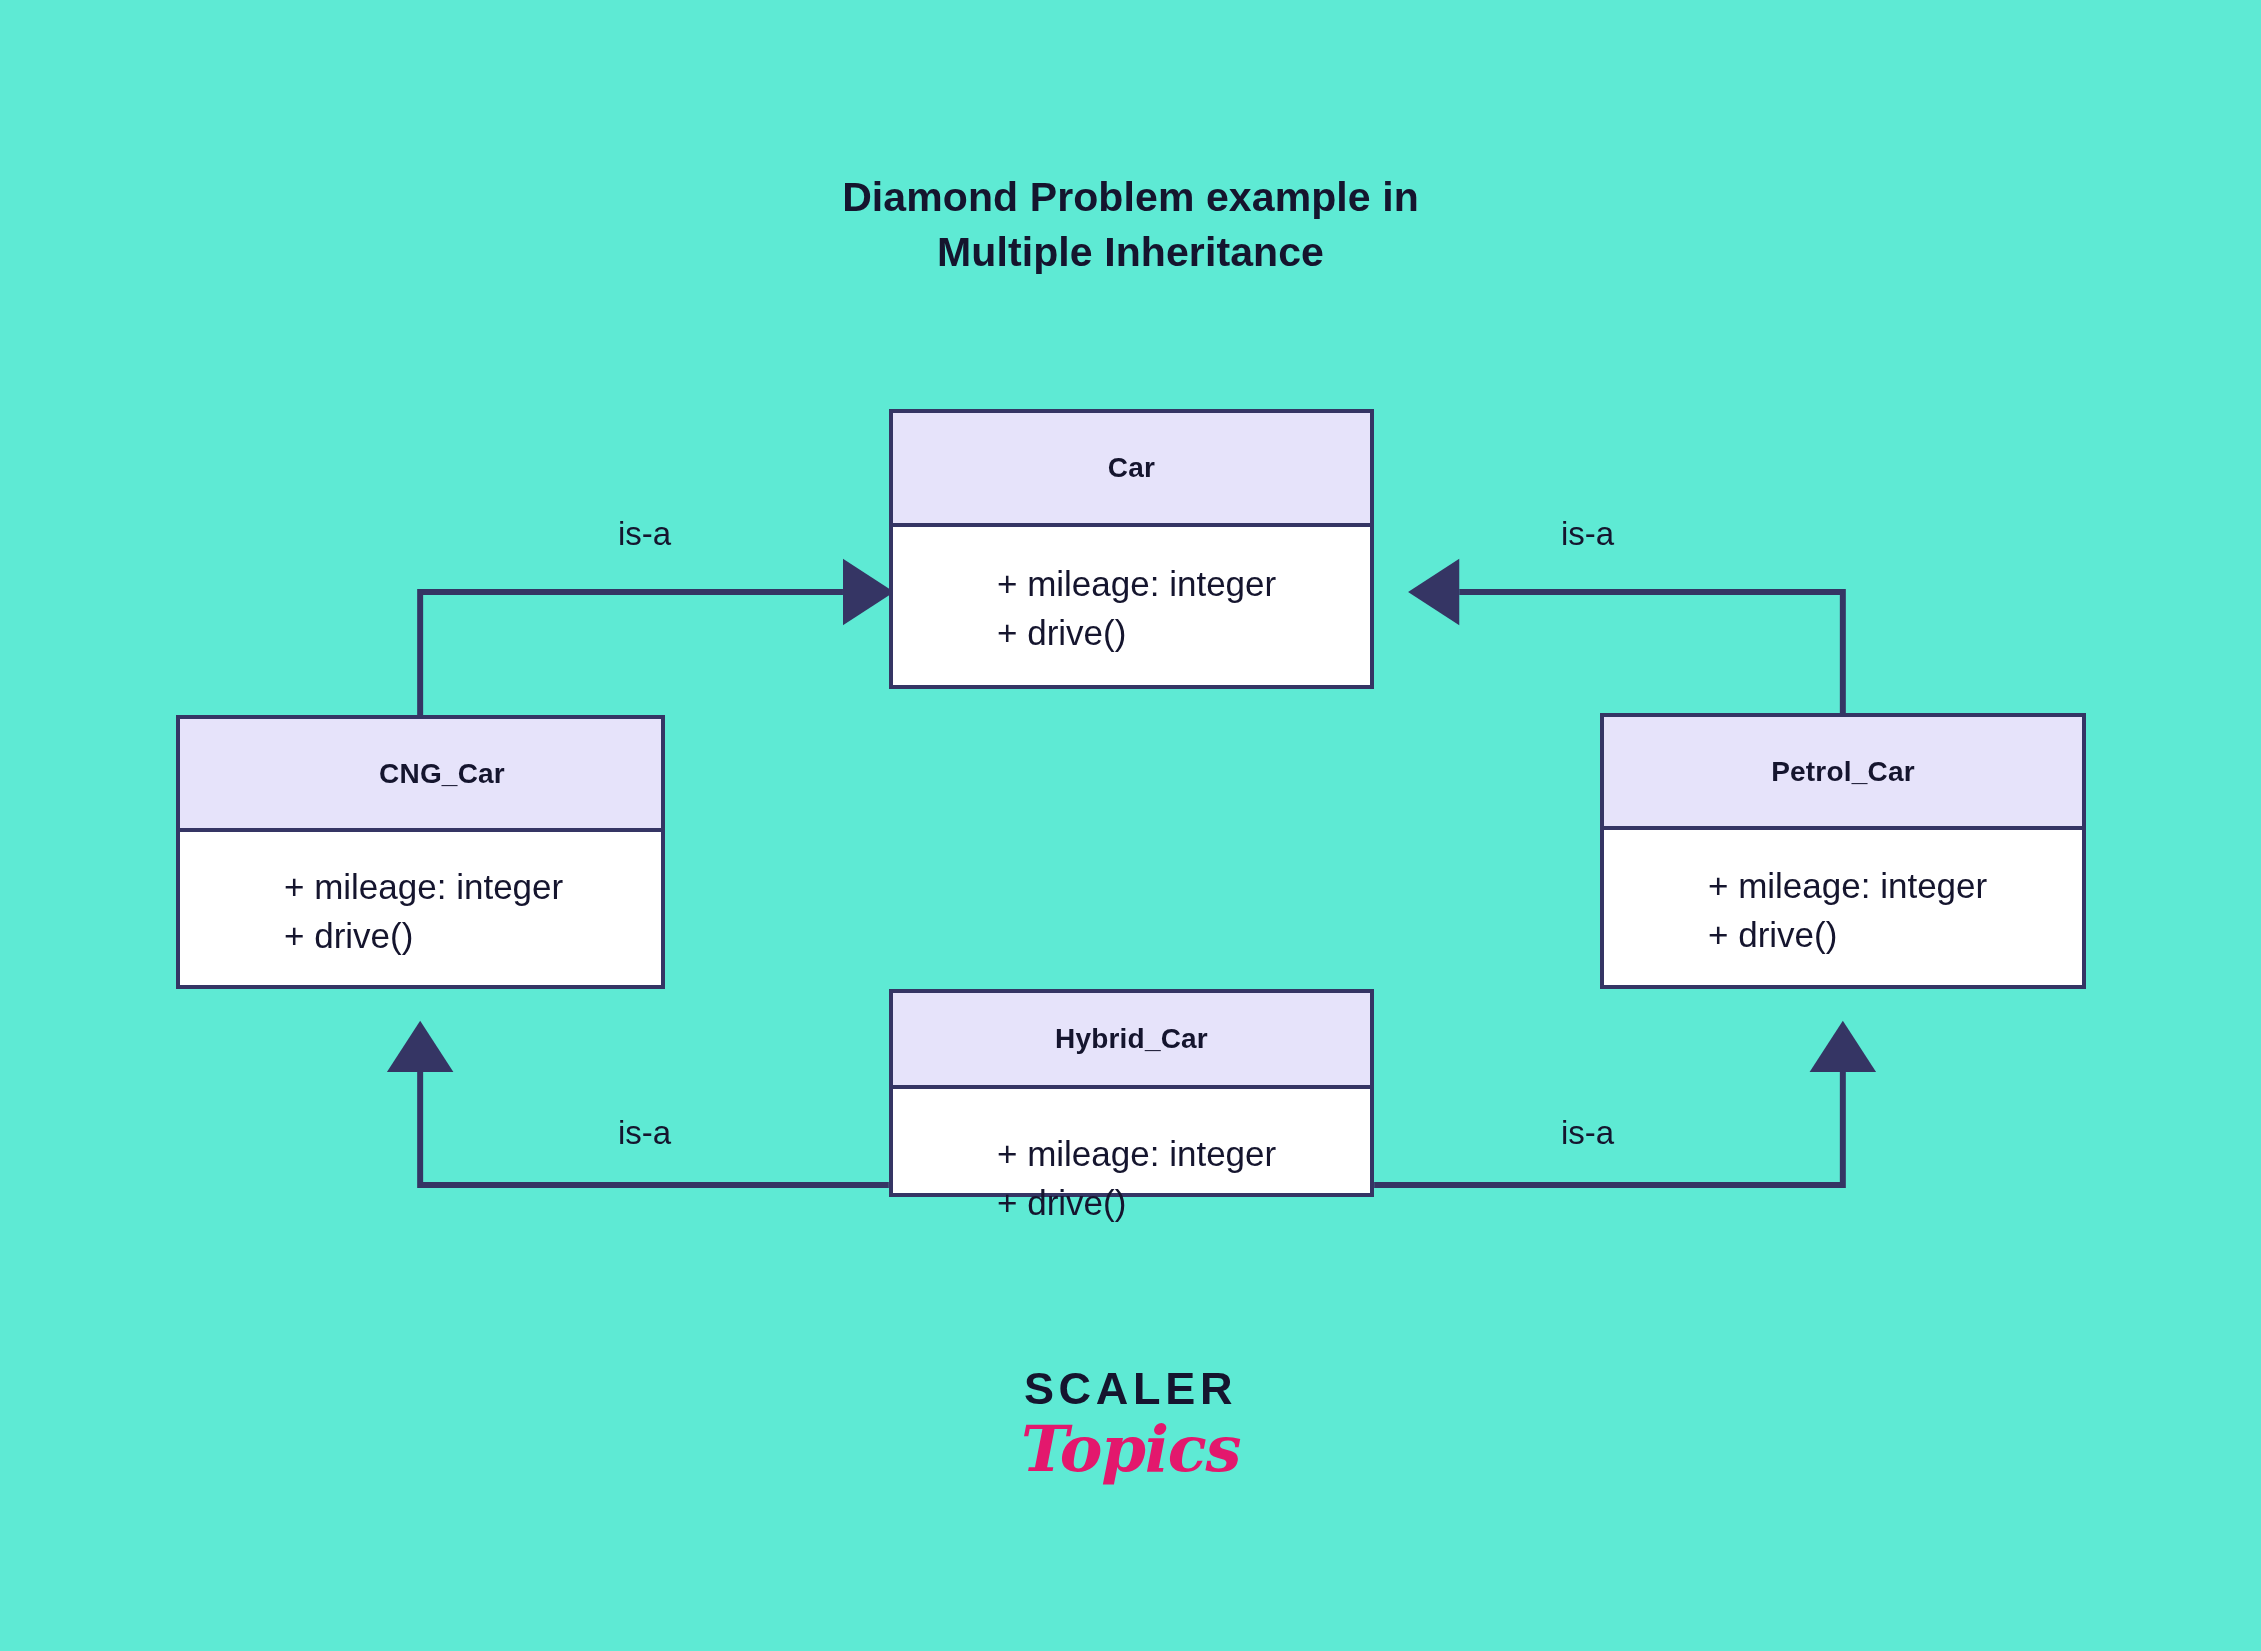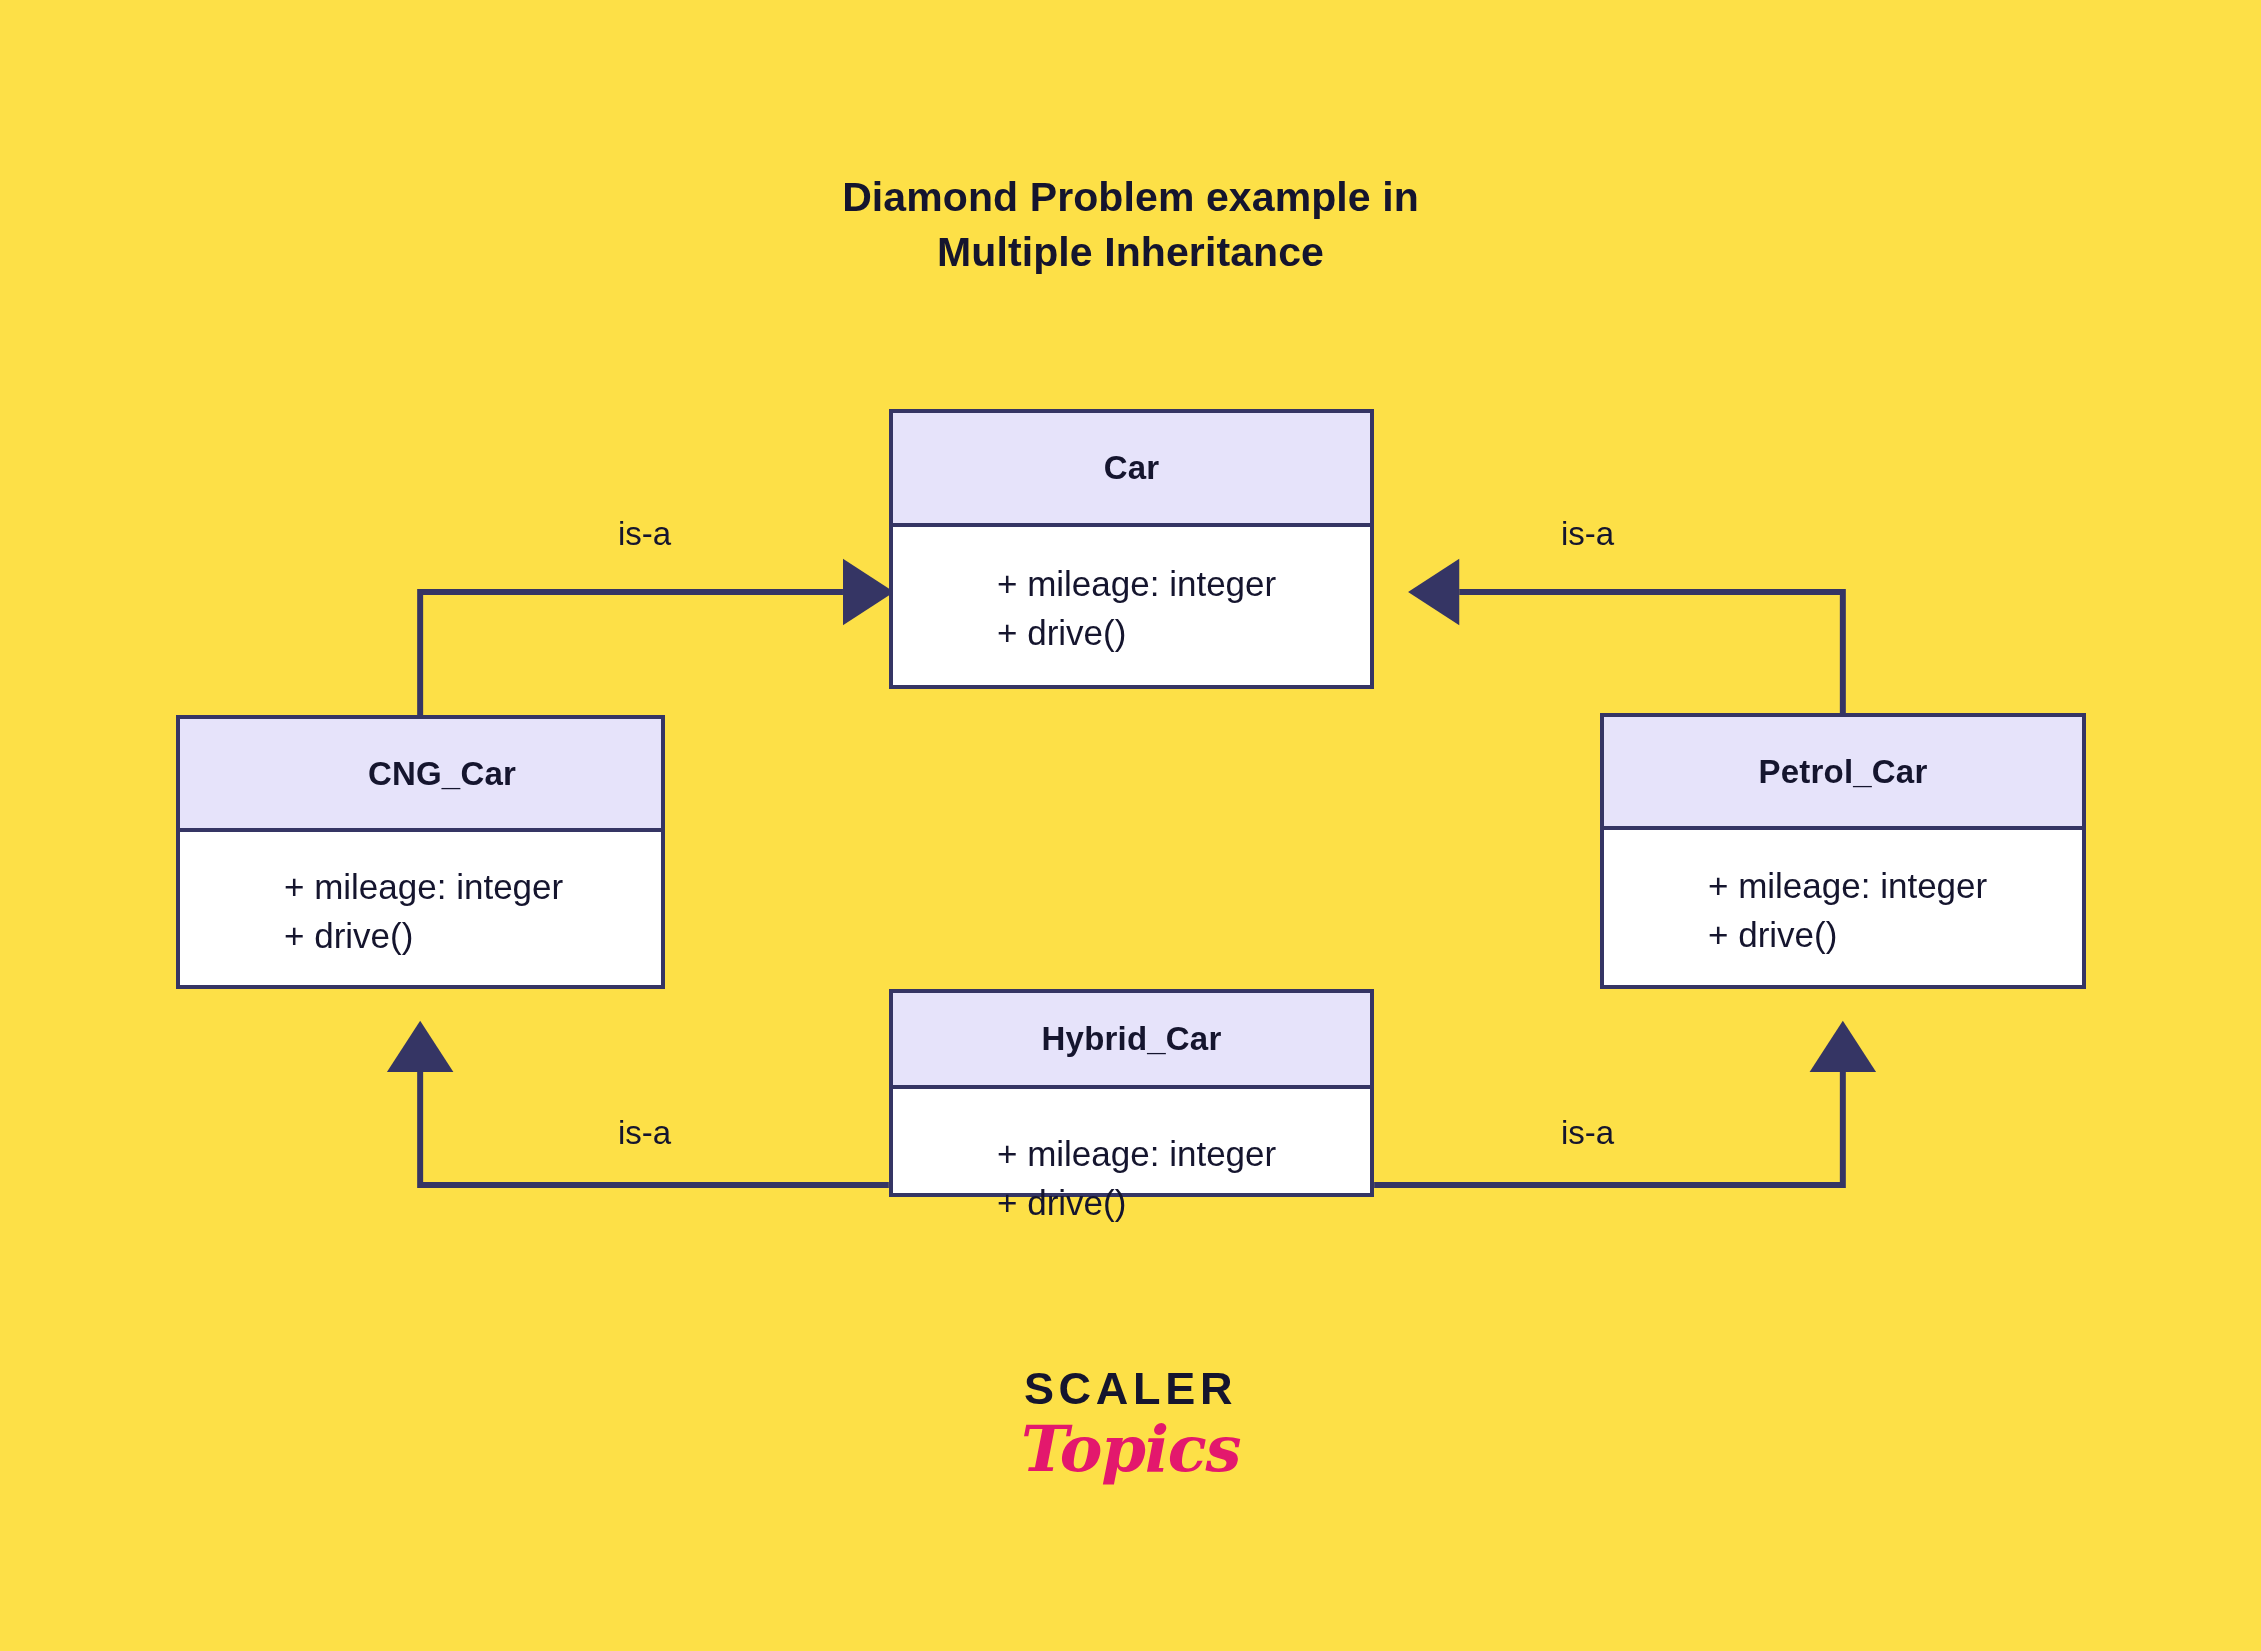--- a/index.html
+++ b/index.html
@@ -8,21 +8,21 @@
     background: #ffffff;
   }
   body {
     font-family: "Liberation Sans", sans-serif;
     color: #14142b;
   }
   #canvas {
     position: relative;
     width: 2261px;
     height: 1652px;
-    background: #fde047;
+    background: #5eead4;
     overflow: hidden;
     text-decoration: underline;
   }
 
   
   #diagram-title {
     position: absolute;
     left: 0;
     top: 170px;
     width: 2261px;
@@ -44,21 +44,21 @@
   }
   .uml-header {
     background: #e6e3fa;
     border-bottom: 4px solid #353564;
     display: flex;
     align-items: center;
     justify-content: center;
     box-sizing: border-box;
   }
   .uml-title {
-    font-size: 33px;
+    font-size: 28px;
     font-weight: bold;
     color: #15152e;
     letter-spacing: 0.2px;
   }
   .uml-body {
     box-sizing: border-box;
     padding-left: 104px;
     display: flex;
     flex-direction: column;
     justify-content: center;

